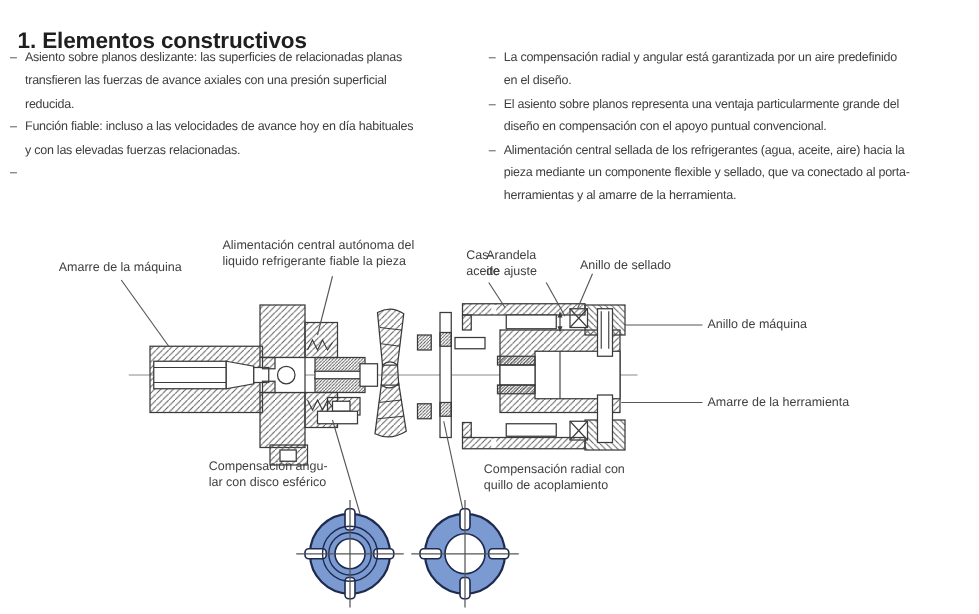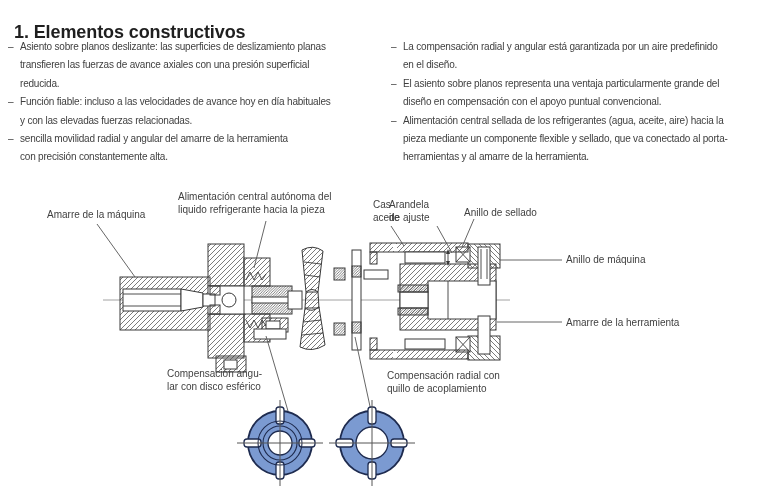--- a/index.html
+++ b/index.html
@@ -34,33 +34,31 @@
   .cross{stroke:#555;stroke-width:1;}
 </style>
 </head>
 <body>
 
 <h1 class="title">1. Elementos constructivos</h1>
 
 <div class="col col-left">
   <div class="bullet">
     <span class="dash">–</span>
-    <div class="btext">Asiento sobre planos deslizante: las superficies de deslizamiento planas
+    <div class="btext">Asiento sobre planos deslizante: las superficies de relacionadas planas
 transfieren las fuerzas de avance axiales con una presión superficial
 reducida.</div>
   </div>
   <div class="bullet">
     <span class="dash">–</span>
     <div class="btext">Función fiable: incluso a las velocidades de avance hoy en día habituales
 y con las elevadas fuerzas relacionadas.</div>
   </div>
   <div class="bullet">
     <span class="dash">–</span>
-    <div class="btext">sencilla movilidad radial y angular del amarre de la herramienta
-con precisión constantemente alta.</div>
   </div>
 </div>
 
 <div class="col col-right">
   <div class="bullet">
     <span class="dash">–</span>
     <div class="btext">La compensación radial y angular está garantizada por un aire predefinido
 en el diseño.</div>
   </div>
   <div class="bullet">
@@ -213,21 +211,21 @@
     <rect class="notch" x="336" y="439" width="17" height="8" rx="3"></rect>
     <rect class="notch" x="391" y="439" width="16" height="8" rx="3"></rect>
     <circle class="hole" cx="372" cy="443" r="16"></circle>
     <line class="cross" x1="329" y1="443" x2="415" y2="443"></line>
     <line class="cross" x1="372" y1="400" x2="372" y2="486"></line>
   </g>
 </svg>
 
 <div class="lbl" style="left:47px;top:208px">Amarre de la máquina</div>
 <div class="lbl" style="left:178px;top:190px">Alimentación central autónoma del
-liquido refrigerante hacia la pieza</div>
+liquido refrigerante fiable la pieza</div>
 <div class="lbl" style="left:373px;top:198px">Cas-
 aceite</div>
 <div class="lbl" style="left:389px;top:198px">Arandela
 de ajuste</div>
 <div class="lbl" style="left:464px;top:206px">Anillo de sellado</div>
 <div class="lbl" style="left:566px;top:253px">Anillo de máquina</div>
 <div class="lbl" style="left:566px;top:316px">Amarre de la herramienta</div>
 <div class="lbl" style="left:167px;top:367px">Compensación angu-
 lar con disco esférico</div>
 <div class="lbl" style="left:387px;top:369px">Compensación radial con

